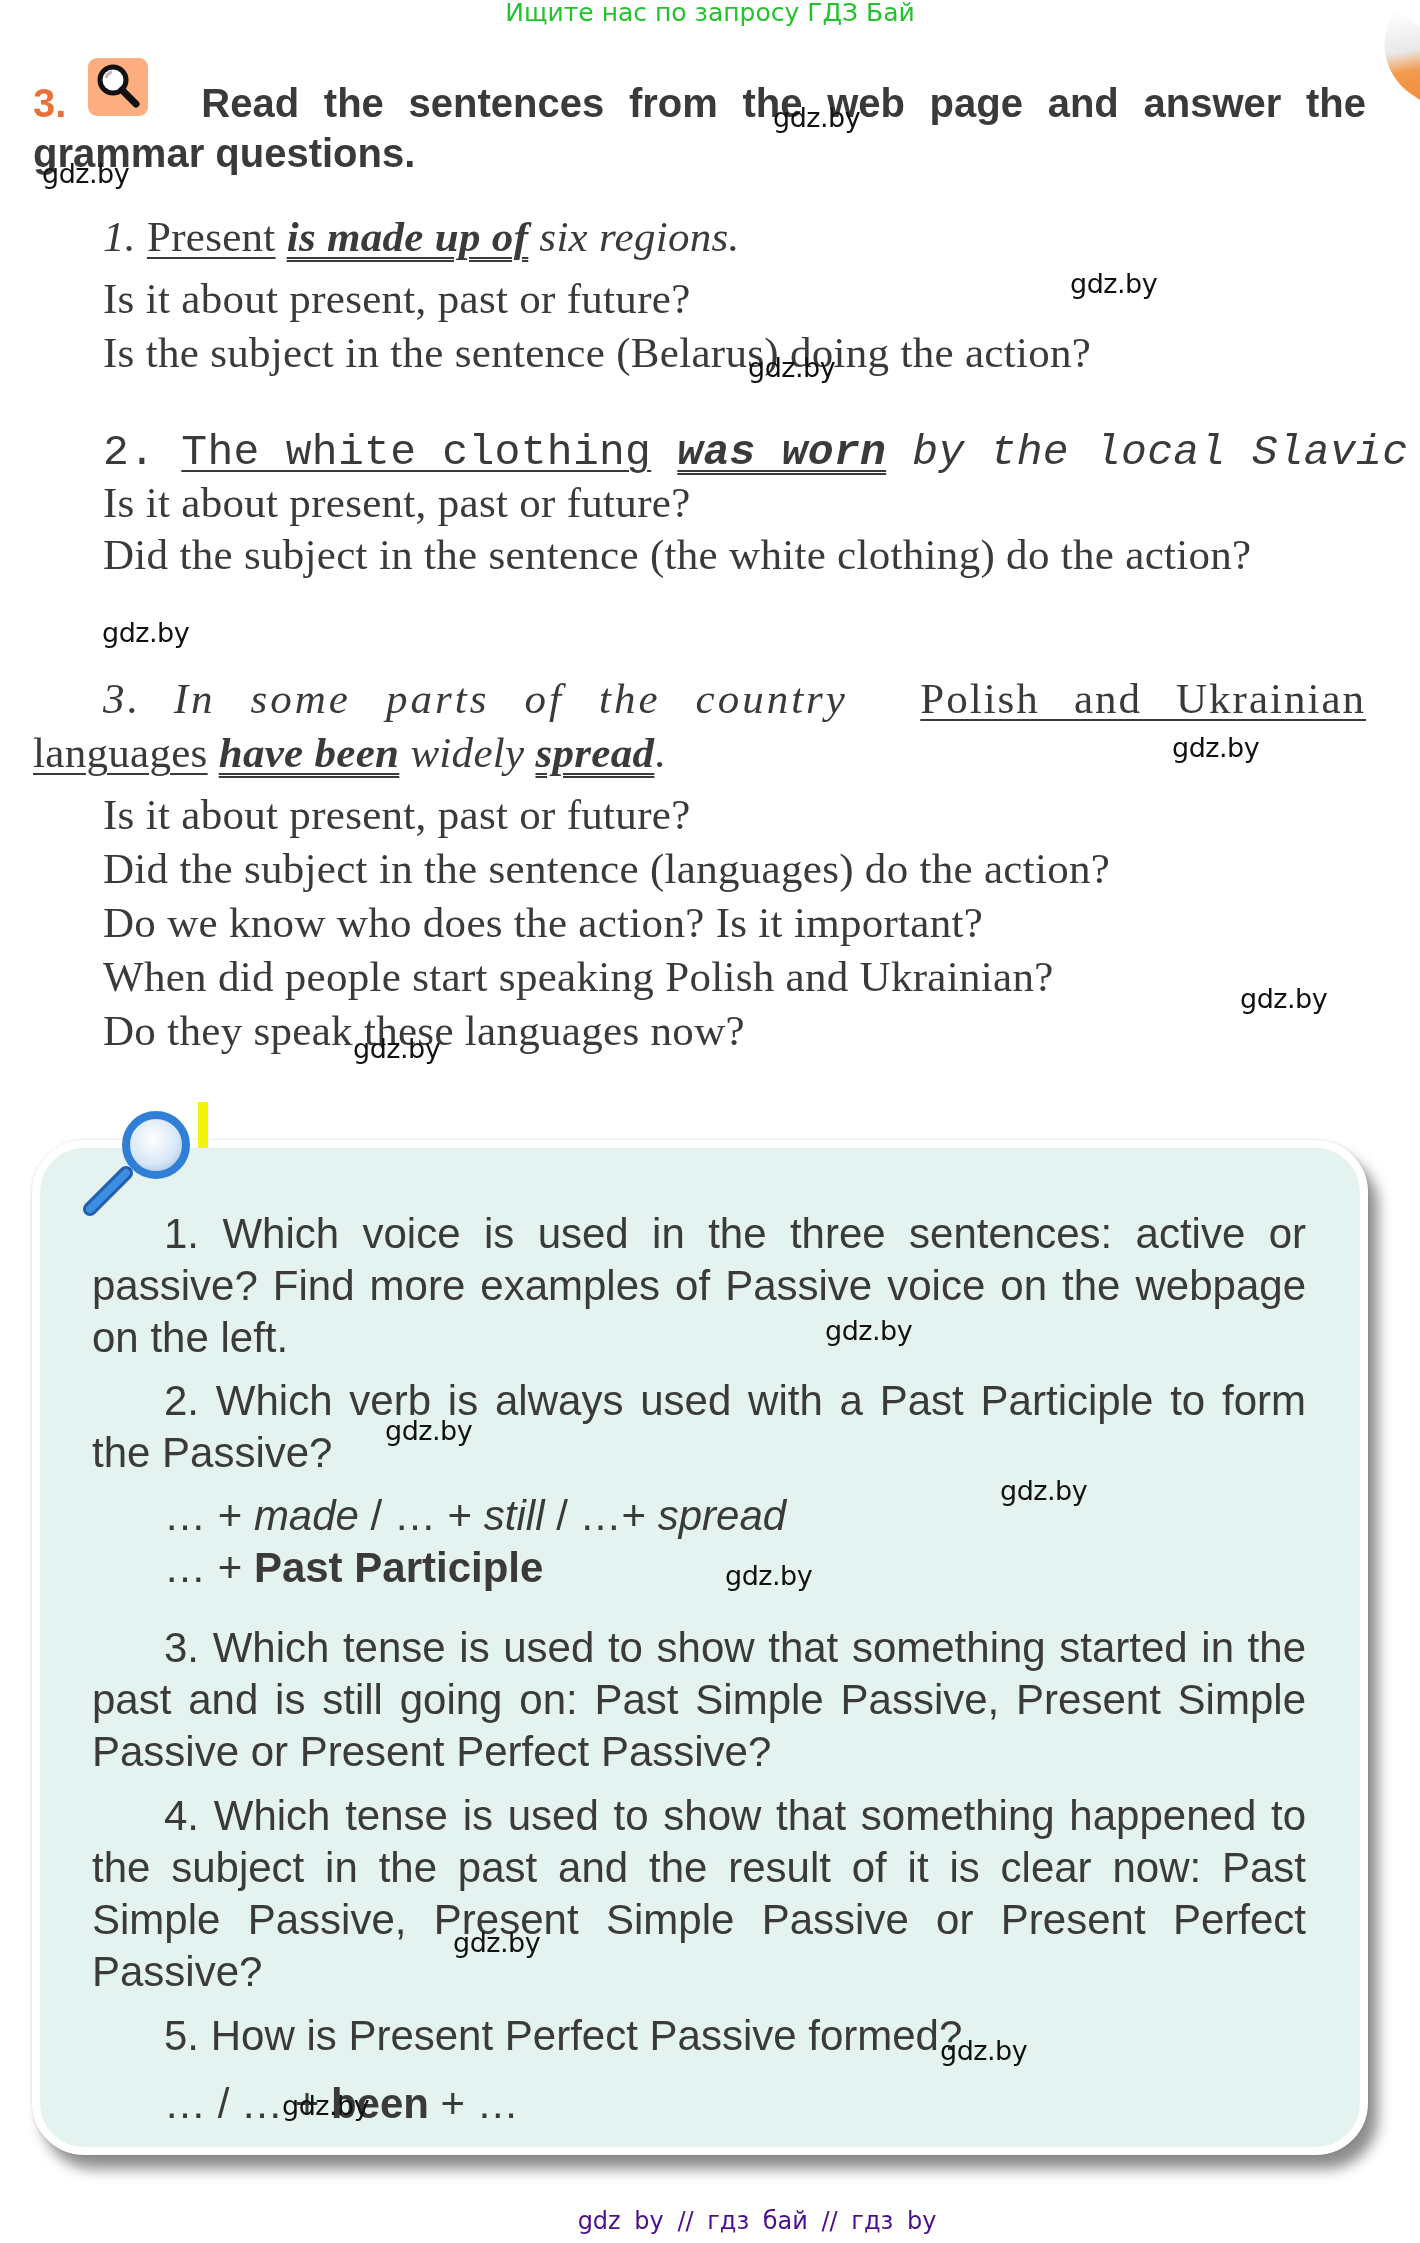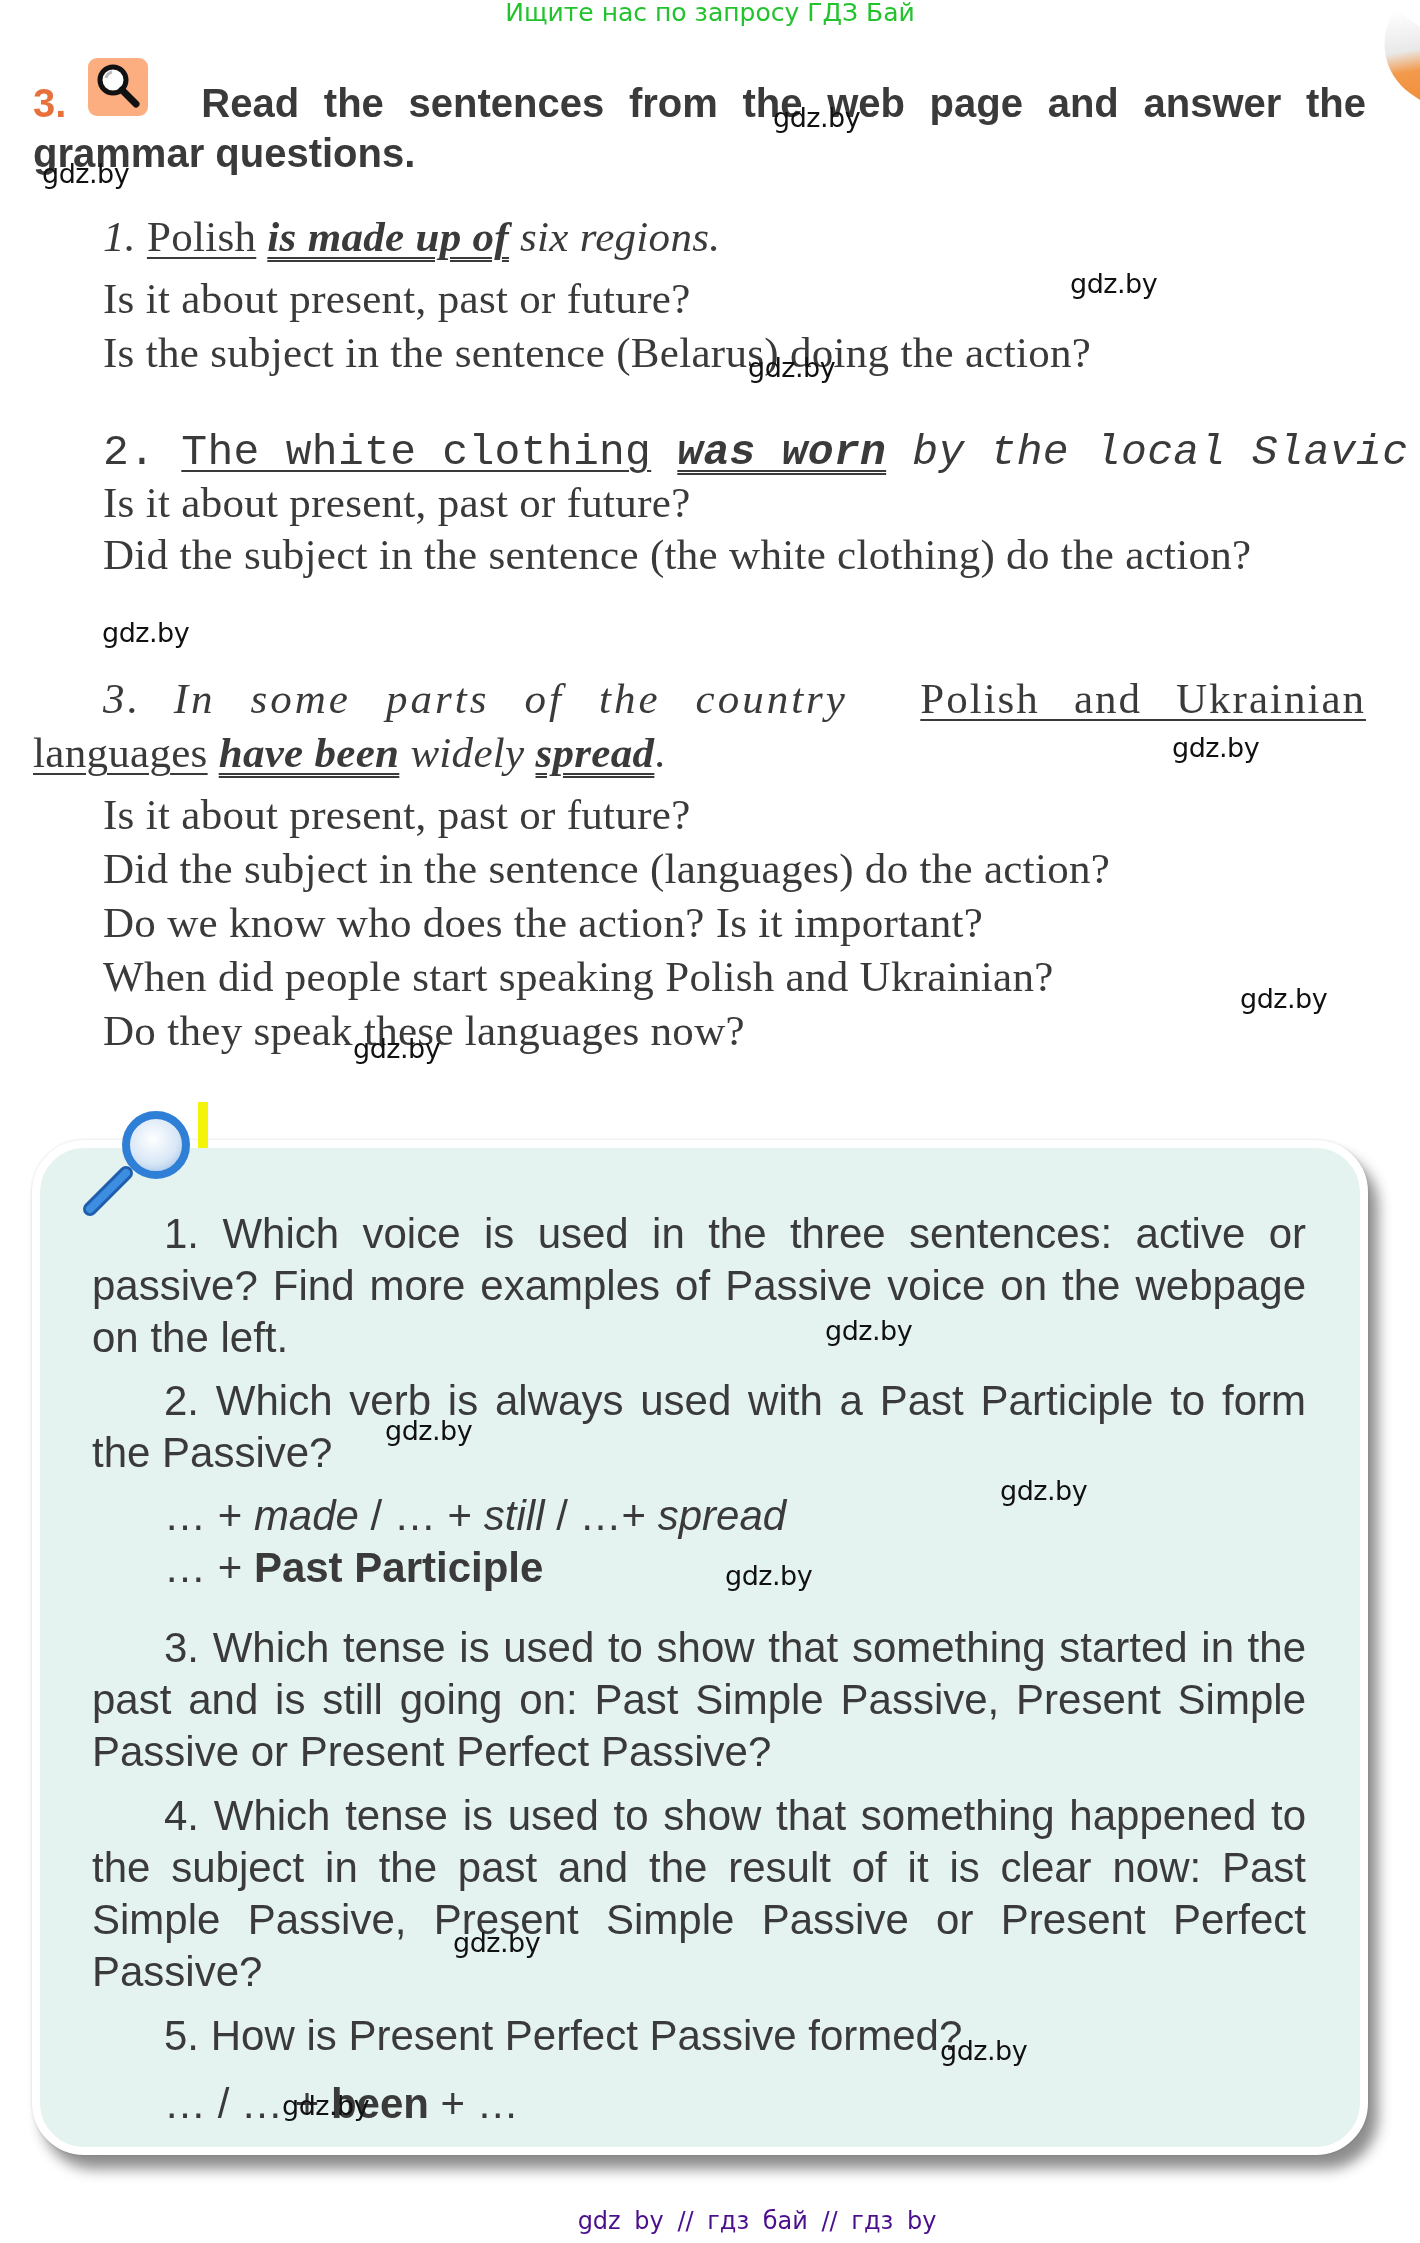--- a/index.html
+++ b/index.html
@@ -73,21 +73,21 @@
     <path d="M18 20 a8 8 0 0 1 6 -6" stroke="#bbb" stroke-width="3" fill="none"></path>
     <line x1="34" y1="32" x2="48" y2="46" stroke="#111" stroke-width="7" stroke-linecap="round"></line>
   </svg>
 </div>
 <div class="abs ex-title">
   <span style="color:#e8703a;">3.</span><span class="indent"></span><span>Read the sentences from the web page and answer the grammar questions.</span>
 </div>
 
 <div class="abs serif line" style="top:210px;">
   <span class="it">1.</span>
-  <span class="u1">Polish</span>
+  <span class="u1">Present</span>
   <span class="bi u2">is made up of</span>
   <span class="it">six regions.</span>
 </div>
 <div class="abs serif line" style="top:272px;">Is it about present, past or future?</div>
 <div class="abs serif line" style="top:326px;">Is the subject in the sentence (Belarus) doing the action?</div>
 
 <div class="abs serif line" style="top:426px;font-family:Liberation Mono, monospace;">
   <span class="it" style="font-style:normal;">2.</span>
   <span class="u1">The white clothing</span>
   <span class="bi u2">was worn</span>

